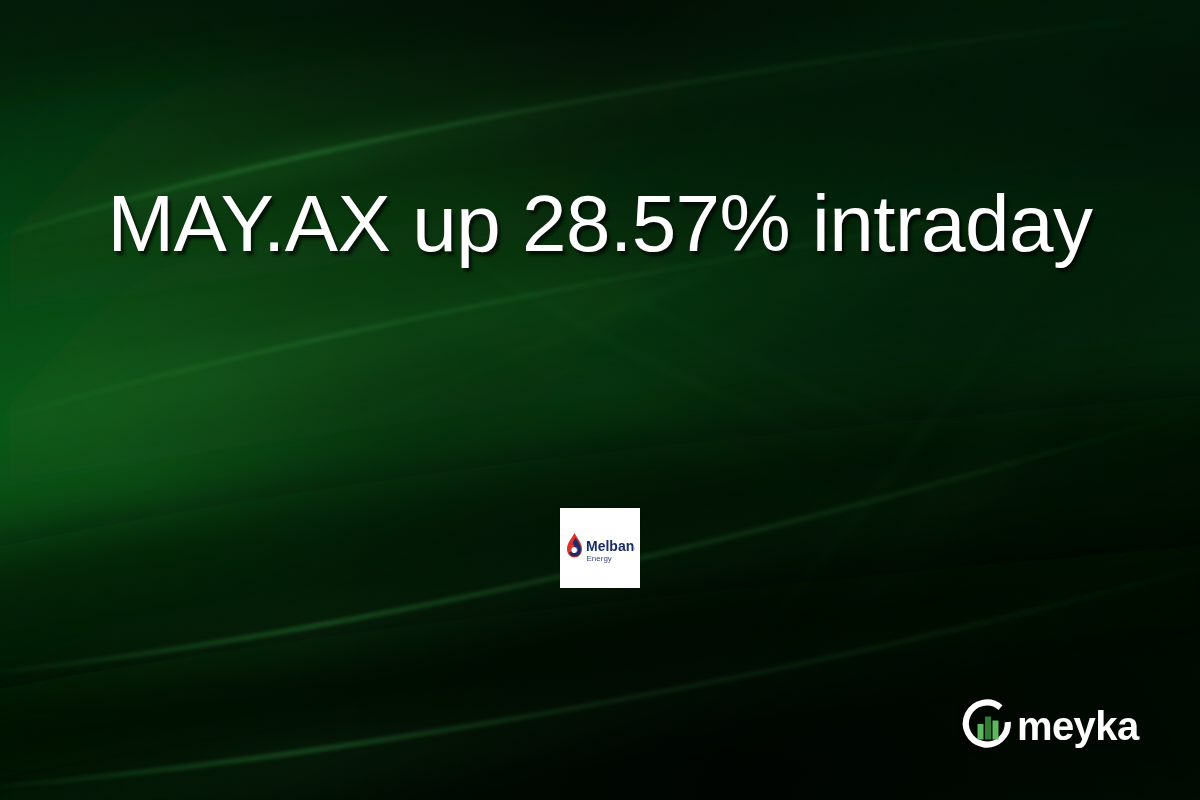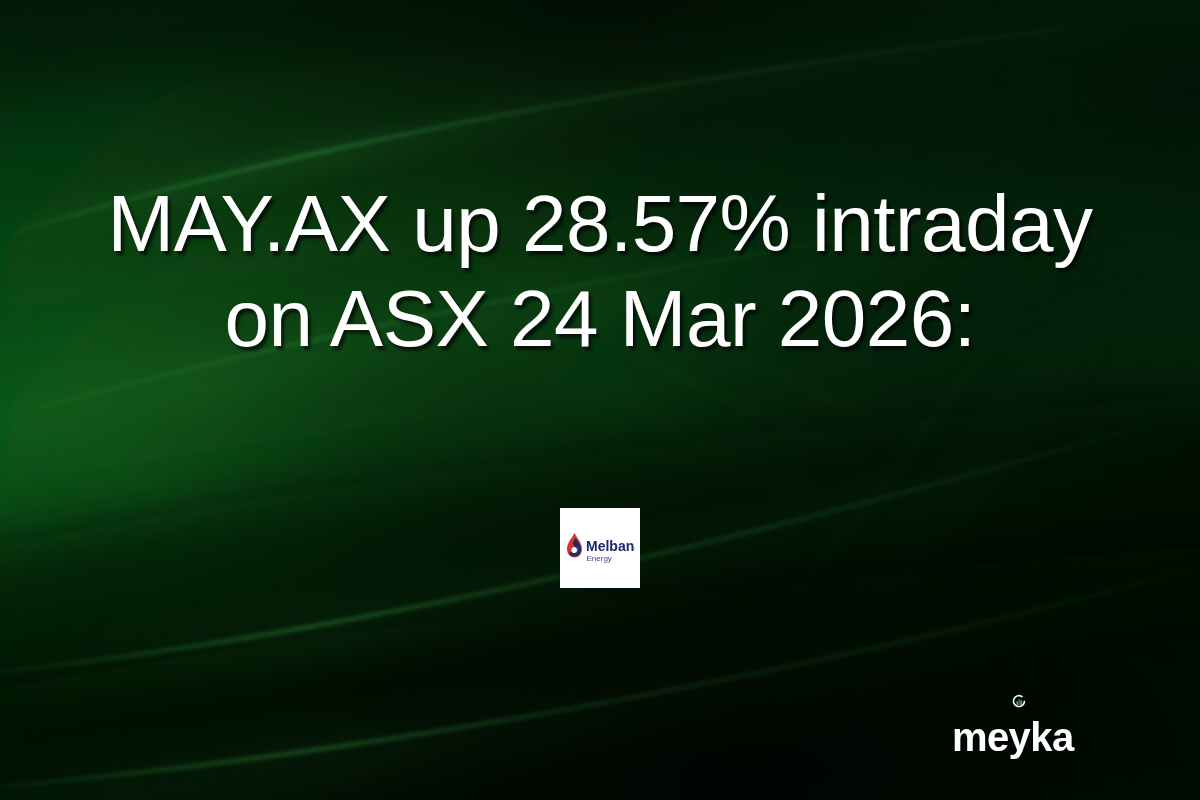--- a/index.html
+++ b/index.html
@@ -66,21 +66,20 @@
   
   #brand {
     position:absolute;
     left:958px;
     top:694px;
     height:62px;
     display:flex;
     align-items:center;
     gap:7px;
     z-index:6;
-    flex-direction:column;
   }
   #brand-wordmark {
     color:#ffffff;
     font-family:"Liberation Sans", sans-serif;
     font-weight:700;
     font-size:40px;
     line-height:40px;
     letter-spacing:-0.6px;
     position:relative;
     left:-6px;
@@ -206,21 +205,20 @@
       <path d="M 700 800 C 840 640, 980 470, 1140 250" stroke="url(#gStreak2)" stroke-width="14" filter="url(#blurXl)" opacity="0.22"></path>
     </g>
 
     <rect x="0" y="0" width="1200" height="800" fill="url(#gDarkTop)"></rect>
     <rect x="0" y="0" width="1200" height="800" fill="url(#gDarkBot)"></rect>
     <rect x="0" y="0" width="1200" height="800" fill="url(#gDarkTR)"></rect>
   </svg>
 
   <h1 id="headline">
     <span class="hl-line">MAY.AX up 28.57% intraday</span>
-    <span class="hl-line">on ASX 24 Mar 2026:</span>
   </h1>
 
   <div id="company-logo-tile" title="Melbana Energy">
     <svg width="70" height="34" viewBox="0 0 140 68" aria-hidden="true">
 
       <g>
         <path d="M19 4 C 26 17, 34 24, 34 36 C 34 46, 27 53, 19 53
                  C 11 53, 4 46, 4 36 C 4 24, 12 17, 19 4 Z" fill="#d6342a"></path>
         <path d="M21 13 C 26 23, 32 28, 32 37 C 32 45, 26 51, 19 51
                  C 13.5 51, 9 47.5, 8 42 C 14 44, 19 41, 20 36

